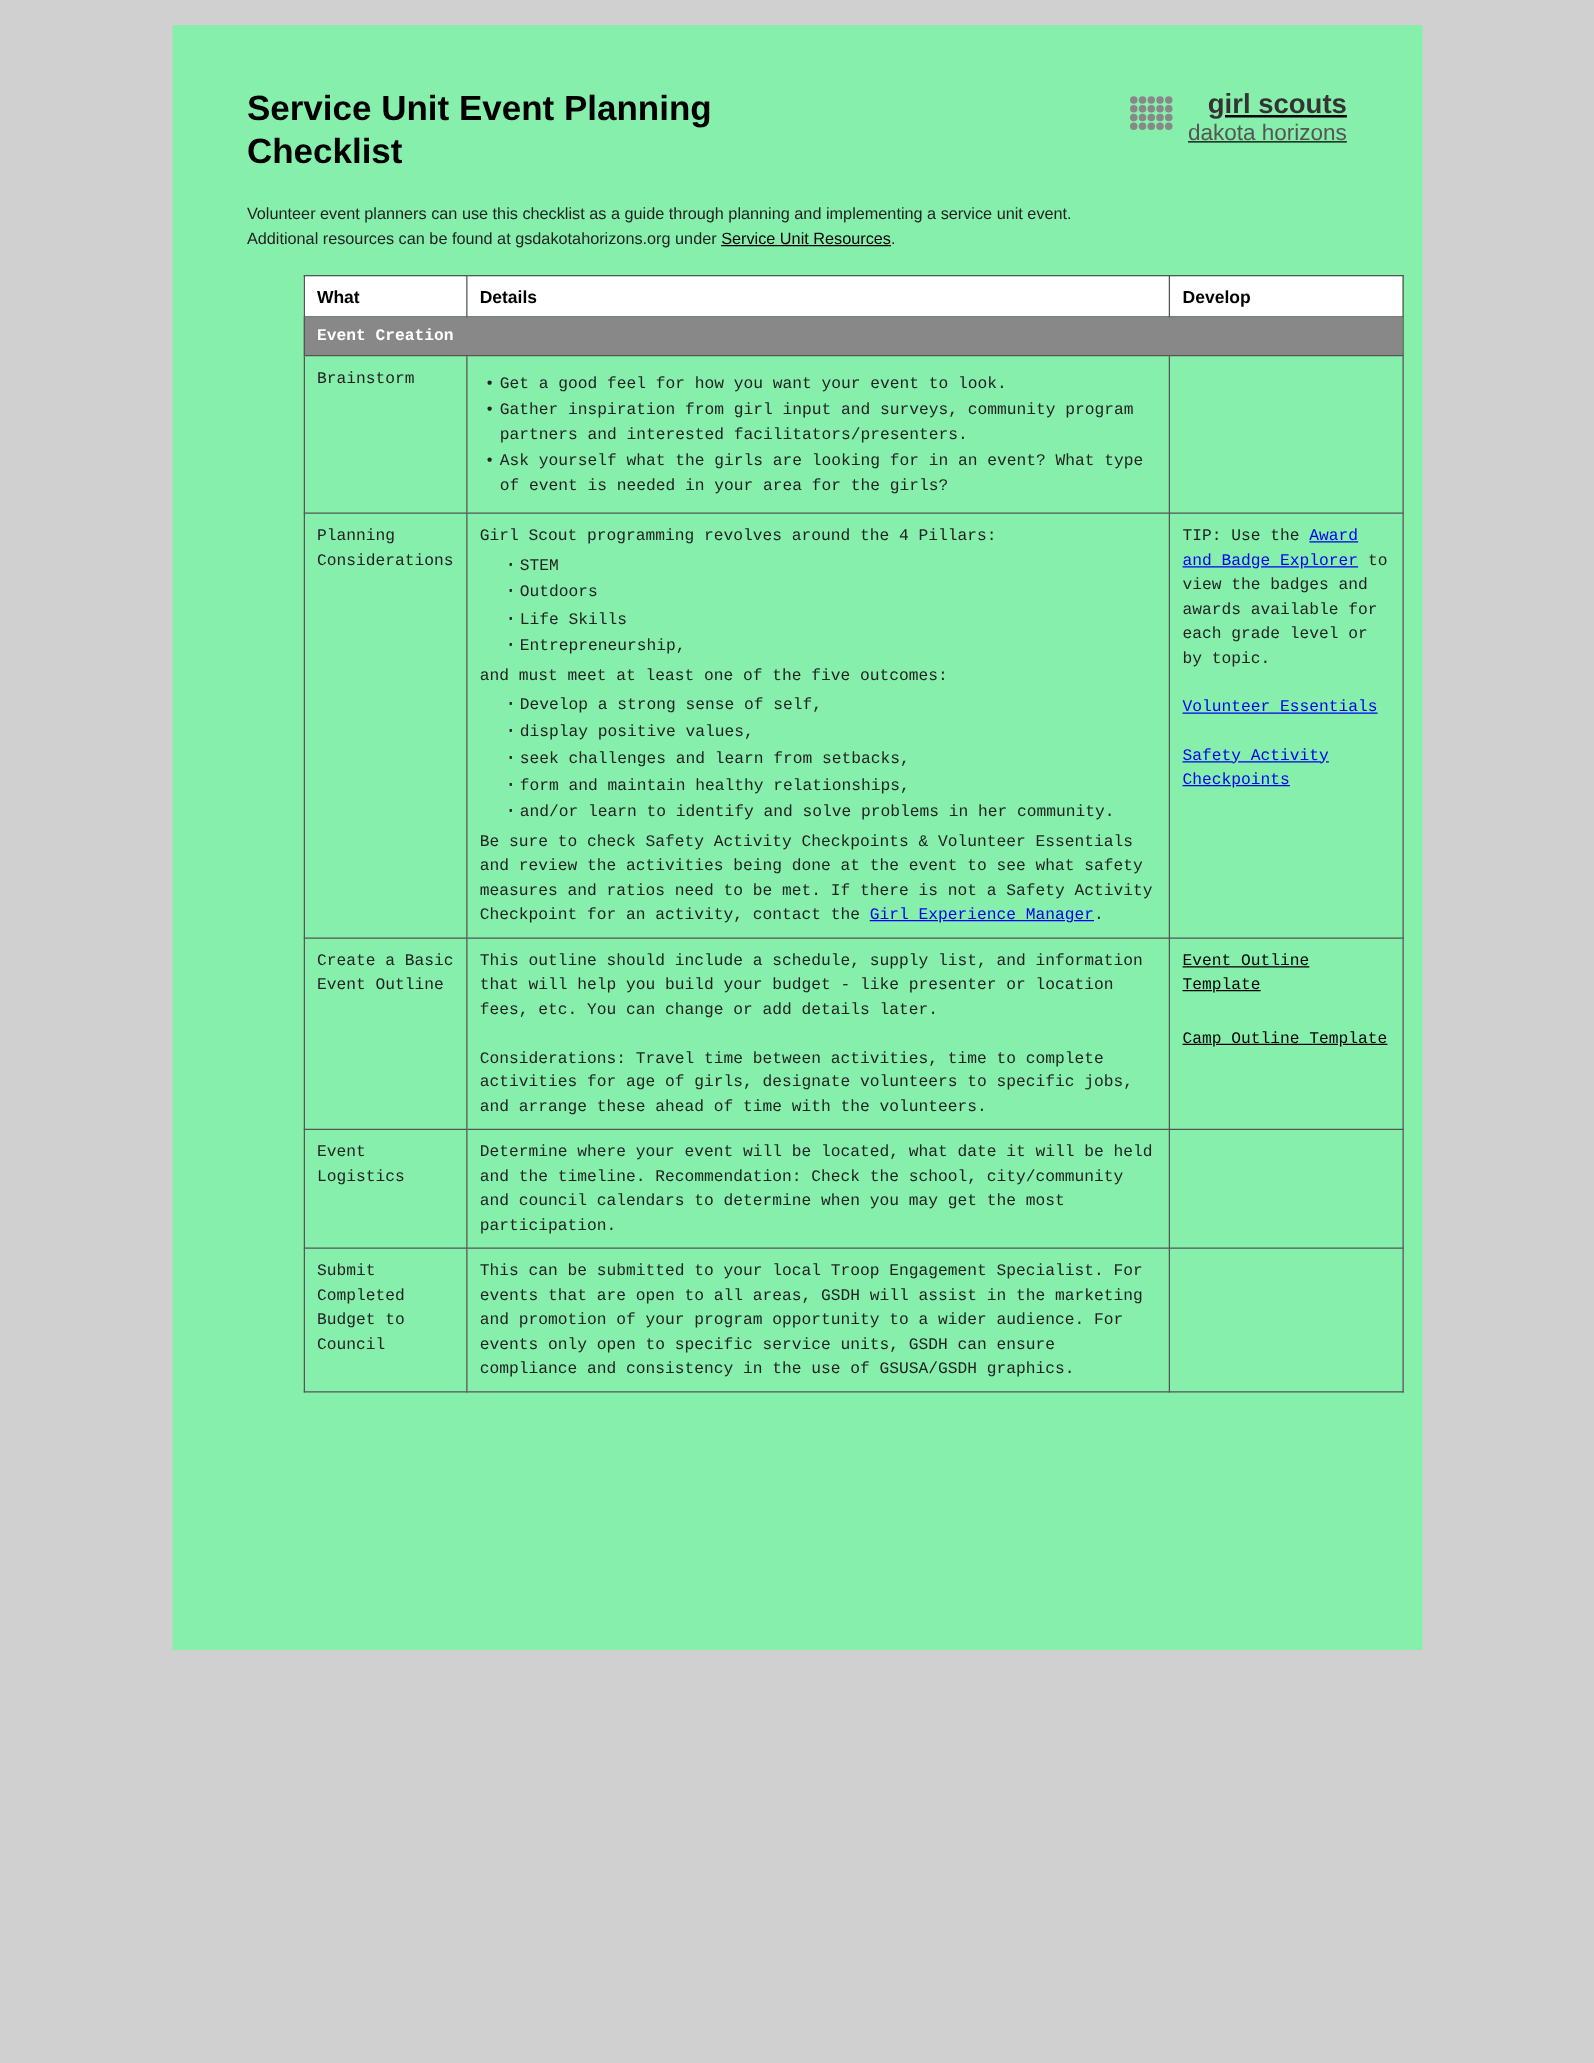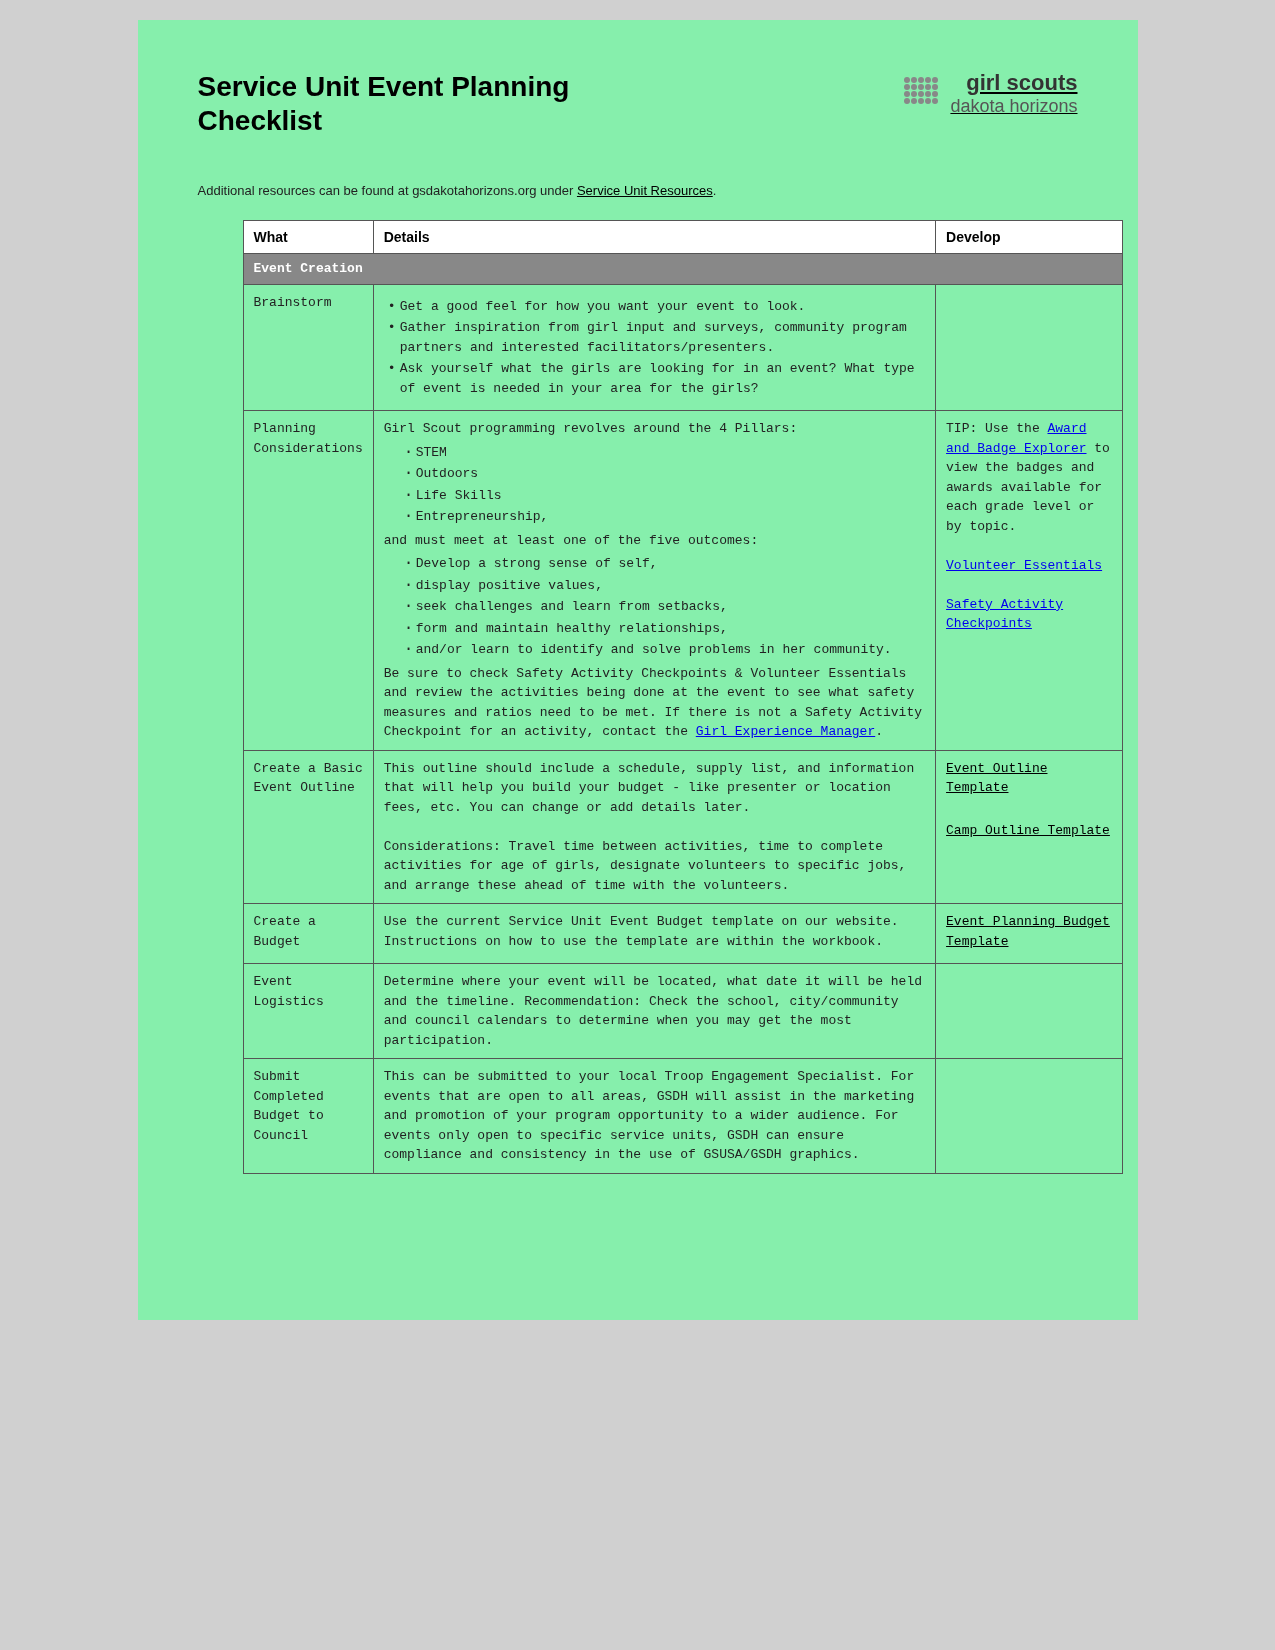--- a/index.html
+++ b/index.html
@@ -175,21 +175,21 @@
         </svg>
         <div>
           <div style="font-size:22px;font-weight:bold;color:#333;">girl scouts</div>
           <div style="font-size:18px;color:#555;text-align:center;">dakota horizons</div>
         </div>
       </div>
     </div>
   </div>
 
   <div class="intro-text">
-    <br>
+    <span>Volunteer event planners can use this checklist as a guide through planning and implementing a service unit event.</span><br>
     <span>Additional resources can be found at gsdakotahorizons.org under </span><a href="#">Service Unit Resources</a><span>.</span>
   </div>
 
   <table>
     <thead>
       <tr>
         <th class="what-col">What</th>
         <th class="details-col">Details</th>
         <th class="resource-col">Develop</th>
       </tr>
@@ -250,31 +250,20 @@
         </td>
         <td class="resource-col">
           <div class="resource-links">
             <a href="#">Event Outline Template</a>
             <br>
             <a href="#">Camp Outline Template</a>
           </div>
         </td>
       </tr>
 
-      <tr>
-        <td class="what-col">Create a Budget</td>
-        <td class="details-col">
-          <span>Use the current Service Unit Event Budget template on our website.  Instructions on how to use the template are within the workbook.</span>
-        </td>
-        <td class="resource-col">
-          <div class="resource-links">
-            <a href="#">Event Planning Budget Template</a>
-          </div>
-        </td>
-      </tr>
 
       <tr>
         <td class="what-col">Event Logistics</td>
         <td class="details-col">
           <span>Determine where your event will be located, what date it will be held and the timeline. Recommendation: Check the school, city/community and council calendars to determine when you may get the most participation.</span>
         </td>
         <td class="resource-col"></td>
       </tr>
 
       <tr>

